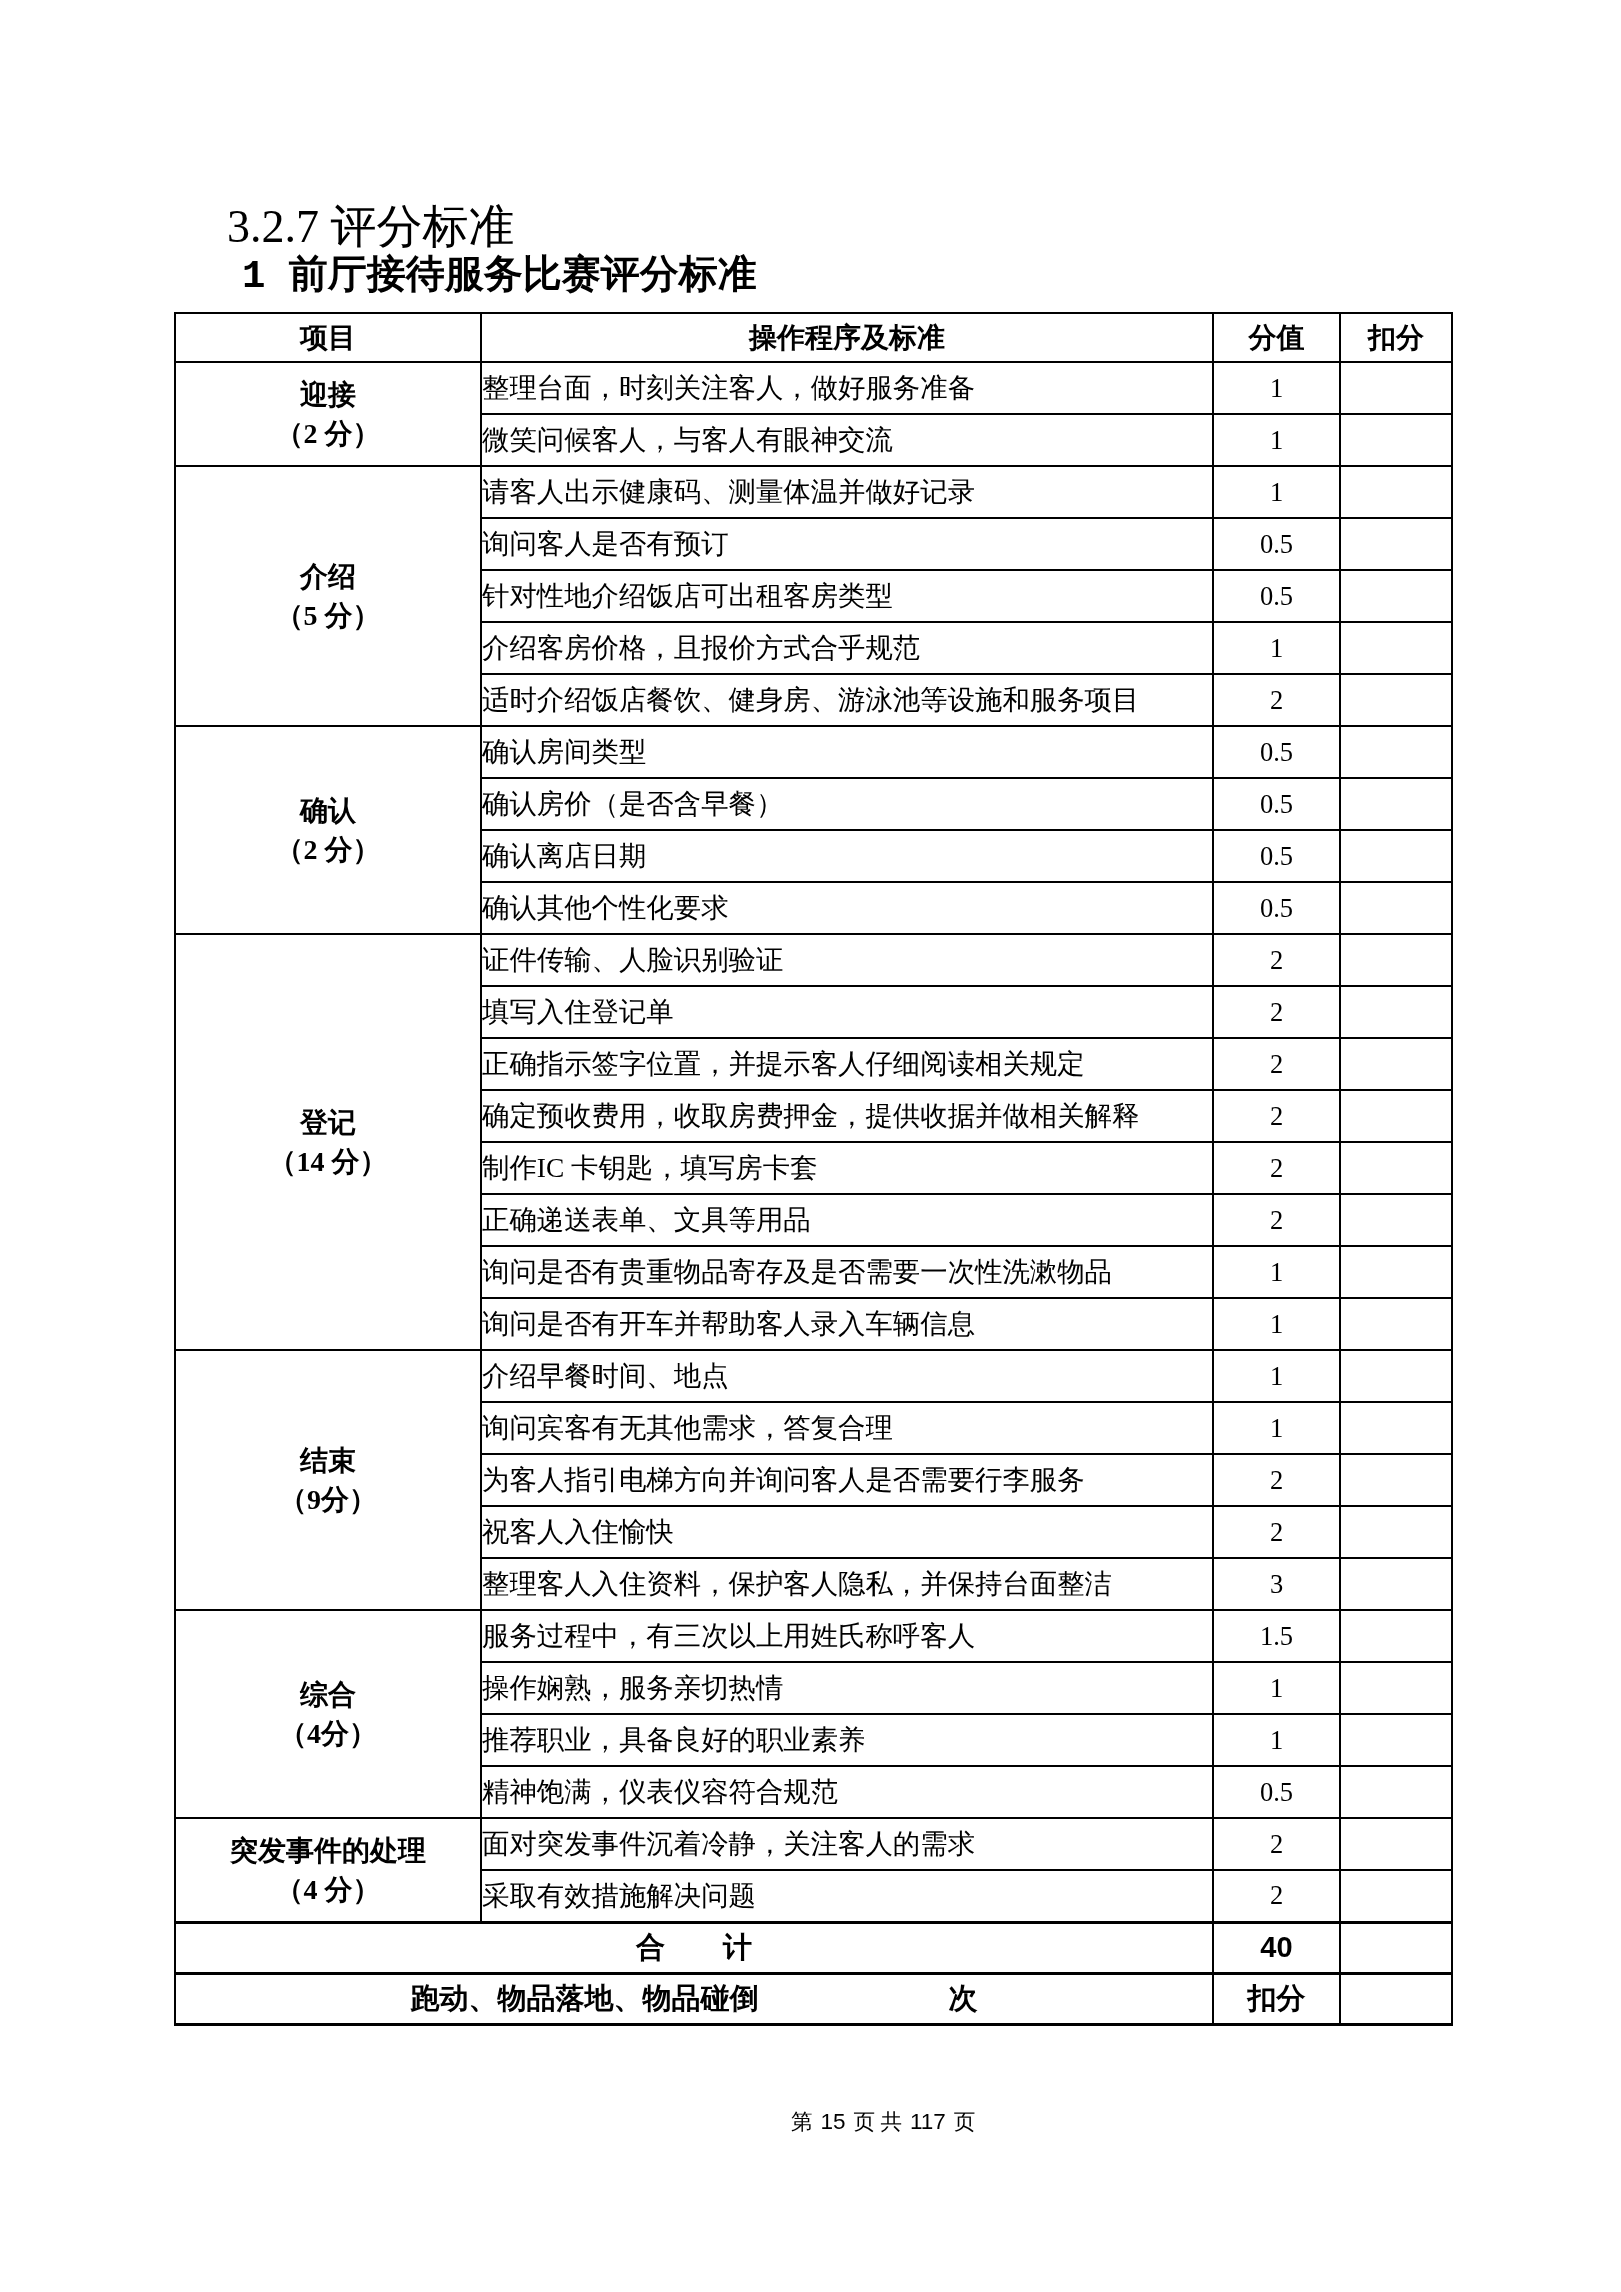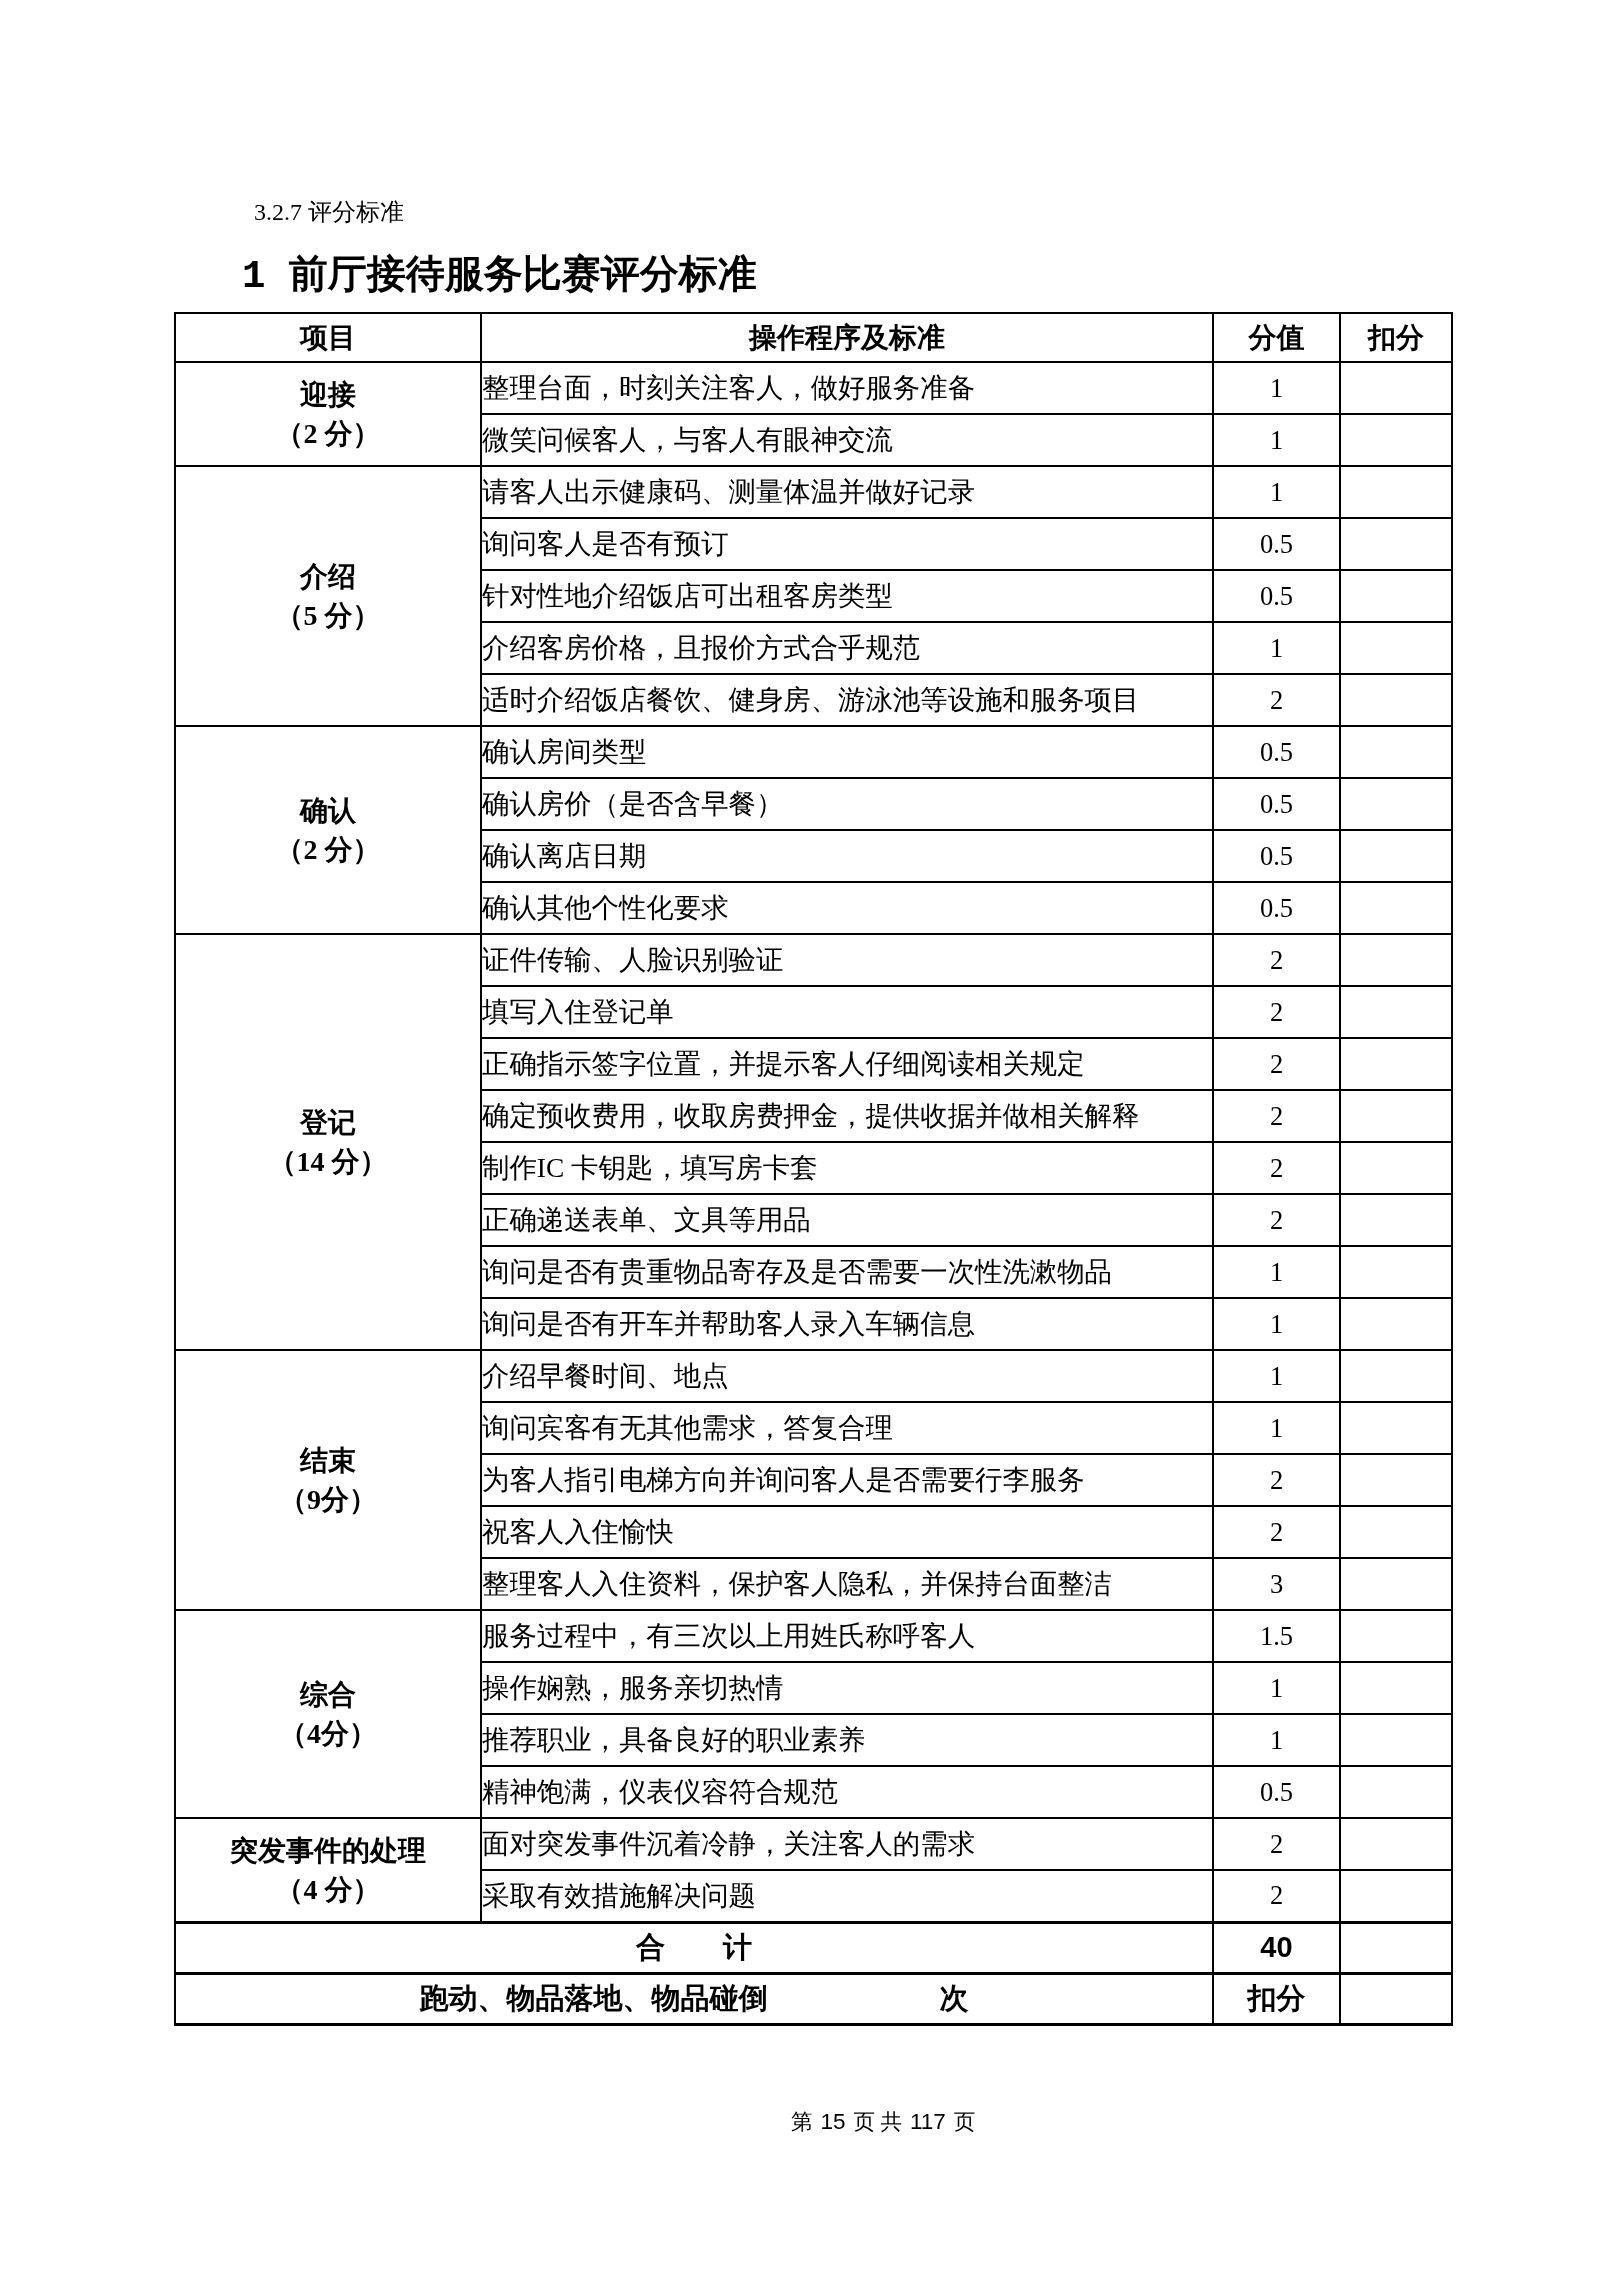--- a/index.html
+++ b/index.html
@@ -7,23 +7,23 @@
     width: 1621px;
     height: 2293px;
     background: #ffffff;
     color: #000000;
     position: relative;
     font-family: "Liberation Serif", "DejaVu Serif", serif;
   }
 
   .heading-section {
     position: absolute;
-    left: 254px;
+    left: 227px;
     top: 196px;
-    font-size: 24px;
+    font-size: 46px;
     font-weight: 400;
     white-space: nowrap;
   }
 
   .heading-table {
     position: absolute;
     left: 242px;
     top: 247px;
     font-size: 39px;
     font-weight: 700;
@@ -89,21 +89,21 @@
     text-align: center;
     vertical-align: middle;
     margin-top: 48px;
   }
   table.score-table { border-bottom: 3.9px solid #000; }
 
   td.penalty-label-cell .penalty-flex {
     display: flex;
     justify-content: center;
     align-items: center;
-    gap: 0;
+    gap: 9px;
   }
   td.penalty-label-cell .gap-spacer {
     display: inline-block;
     width: 172px;
   }
 
   .page-footer {
     position: absolute;
     left: 789px;
     top: 2107px;

